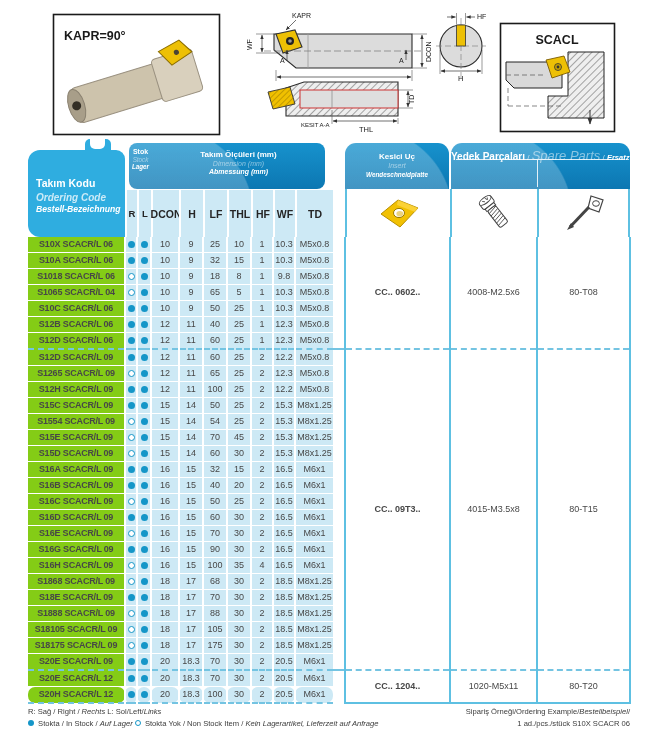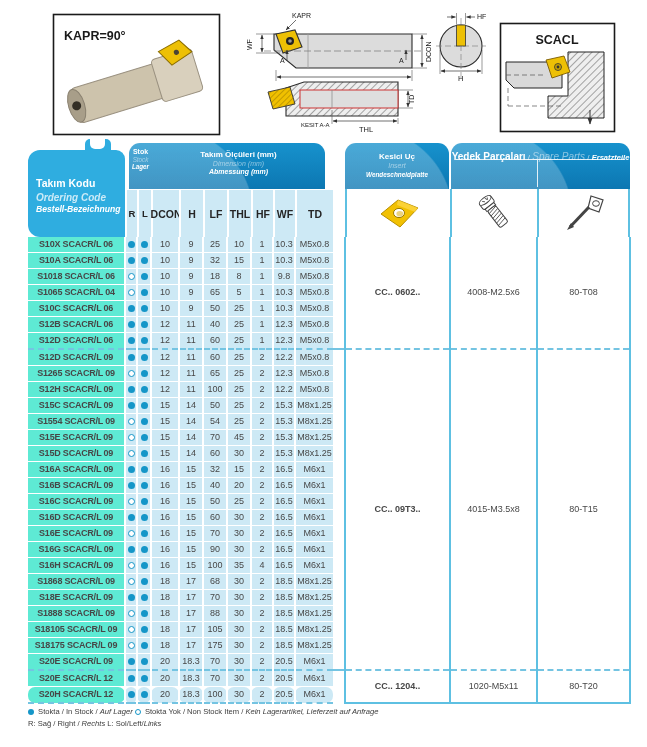--- a/index.html
+++ b/index.html
@@ -4,38 +4,38 @@
 <style>
   html,body{margin:0;padding:0;background:#fff;}
   .page{position:relative;width:647px;height:747px;background:#fff;overflow:hidden;
         font-family:"Liberation Sans", sans-serif;color:#222;}
   svg text{font-family:"Liberation Sans", sans-serif;fill:#1a1a1a;}
 
   
   .band{position:absolute;top:143px;height:46px;border-radius:11px 11px 0 0;
         background:radial-gradient(circle 150px at 18% 160%, rgba(255,255,255,.22) 59%, rgba(255,255,255,0) 60%),
                    linear-gradient(180deg,#1792cd,#0c77b2);}
-  .bandA{left:129px;width:196px;}
+  .bandA{left:129px;width:196px;border-radius:8px;}
   .bandB{left:345px;width:104px;}
   .bandC{left:451px;width:179px;}
   .stok-stack{position:absolute;left:0;top:5px;width:23px;text-align:center;line-height:1.15;}
   .dims-stack{position:absolute;left:23px;right:0;top:7px;text-align:center;line-height:1.2;}
   .ins-stack{position:absolute;left:0;right:0;top:9px;text-align:center;line-height:1.25;}
   .spare-line{position:absolute;left:0;right:0;top:3px;text-align:center;}
   .spare-line span{white-space:pre;}
   .bandC .divider{position:absolute;left:5px;right:5px;top:16px;height:1px;background:rgba(255,255,255,.85);}
   .bandC .vdiv{position:absolute;left:86px;top:17px;bottom:2px;width:1px;background:rgba(255,255,255,.85);}
   .screw-stack{position:absolute;left:0;width:86px;top:19px;text-align:center;line-height:1.25;}
   .torx-stack{position:absolute;left:87px;right:0;top:19px;text-align:center;line-height:1.25;}
   .t-tr{display:block;font-weight:bold;color:#fff;font-size:8px;}
   .t-en{display:block;font-style:italic;color:rgba(255,255,255,.5);font-size:7px;}
   .t-de{display:block;font-style:italic;font-weight:bold;color:#fff;font-size:7px;}
   .spare-line .tr{font-weight:bold;color:#fff;font-size:10px;}
   .spare-line .sep{color:rgba(255,255,255,.7);font-size:8px;}
-  .spare-line .en{font-style:italic;color:rgba(255,255,255,.5);font-size:10px;}
+  .spare-line .en{font-style:italic;color:rgba(255,255,255,.5);font-size:13px;}
   .spare-line .de{font-style:italic;font-weight:bold;color:#fff;font-size:7.5px;}
 
   
   .code-box{position:absolute;left:28px;top:150px;width:97px;height:87px;background:#2fade0;
             border-radius:12px 9px 0 12px;box-sizing:border-box;padding:27px 4px 0 8px;line-height:1.3;}
   .code-box .t-tr{font-size:10.5px;}
   .code-box .t-en{font-size:10px;font-weight:bold;color:rgba(255,255,255,.75);}
   .code-box .t-de{font-size:8.6px;}
   .bookmark{position:absolute;left:85px;top:139px;width:26px;height:24px;background:#2fade0;border-radius:5px;}
   .bookmark .notch{position:absolute;left:5px;top:0;width:15px;height:10px;background:#fff;border-radius:0 0 5px 5px;}
@@ -55,21 +55,21 @@
   .hc-td{left:295px;width:38px;}
   .imgcell{position:absolute;top:189px;height:48px;background:#fff;border-left:2px solid #5ec0e2;
            box-sizing:border-box;display:flex;align-items:center;justify-content:center;}
   .ic-ins{left:345px;width:105px;}
   .ic-scr{left:450px;width:87px;}
   .ic-tx{left:537px;width:93px;border-right:2px solid #5ec0e2;}
 
   
   table.cat{position:absolute;left:28px;top:237px;width:602px;border-collapse:collapse;table-layout:fixed;}
   table.cat td{height:15px;padding:0;font-size:9px;color:#474747;text-align:center;vertical-align:middle;line-height:1;}
-  td.code{background:#5eead4;text-align:right;padding-right:5px;font-weight:bold;font-size:9.3px;color:#1d1d1d;
+  td.code{background:#84cc16;text-align:right;padding-right:5px;font-weight:bold;font-size:9.3px;color:#1d1d1d;
           border-bottom:1px solid #fff;letter-spacing:-0.2px;}
   td.lt{background:#cde9f5;border-left:2px solid #fff;border-bottom:1px solid #fff;}
   td.gap{background:#fff;}
   td.g-cell{background:#fff;border-left:2px solid #5ec0e2;vertical-align:middle;font-size:9.5px;color:#474747;}
   td.g-ins{font-weight:bold;font-size:10px;color:#1d1d1d;}
   td.g-tx{border-right:2px solid #5ec0e2;}
   td.g-last{border-bottom:2px solid #5ec0e2;}
   tr.group-start td{border-top:2px dashed #74c4e2;}
   tr.last-row td.lt, tr.last-row td.code{border-bottom:2px dashed #74c4e2;border-radius:7px;}
   .dot{display:inline-block;width:7px;height:7px;border-radius:50%;box-sizing:border-box;vertical-align:middle;}
@@ -676,17 +676,21 @@
           <td class="lt">2</td>
           <td class="lt">20.5</td>
           <td class="lt">M6x1</td>
           <td class="gap"></td>
         </tr>
       </tbody>
   </table>
 
   
   <div class="notes-left">
+    <div><span>R: Sağ / Right / </span><em>Rechts</em><span>    L: Sol/Left/</span><em>Links</em></div>
     <div><span class="ndot f"></span><span> Stokta / In Stock / </span><em>Auf Lager</em><span>    </span><span class="ndot o"></span><span> Stokta Yok / Non Stock Item / </span><em>Kein Lagerartikel, Lieferzeit auf Anfrage</em></div>
-    <div><span>R: Sağ / Right / </span><em>Rechts</em><span>    L: Sol/Left/</span><em>Links</em></div>
+  </div>
+  <div class="notes-right">
+    <div><span>Sipariş Örneği/Ordering Example/</span><em>Bestellbeispiel</em><span>/</span></div>
+    <div><span>1 ad./pcs./stück S10X SCACR 06</span></div>
   </div>
 
 </div>
 
 </body></html>

